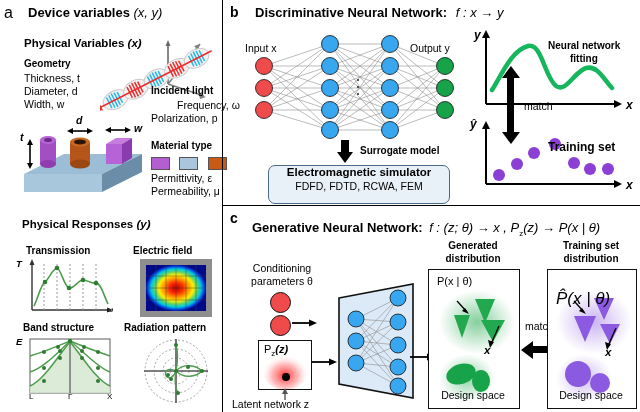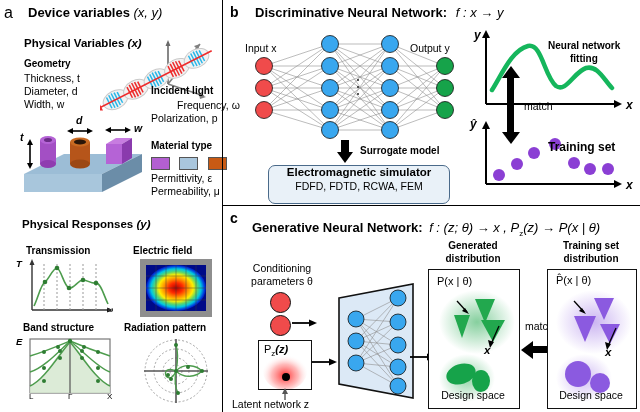--- a/index.html
+++ b/index.html
@@ -589,19 +589,19 @@
       <polygon points="56,50 46,28 66,28" fill="#8b5ae0"></polygon>
       <polygon points="62,74 52,54 72,54" fill="#8b5ae0"></polygon>
       <ellipse cx="30" cy="104" rx="13" ry="13" fill="#8b5ae0"></ellipse>
       <ellipse cx="52" cy="113" rx="10" ry="10" fill="#8b5ae0"></ellipse>
       <line x1="26" y1="31" x2="36" y2="42" stroke="#000" stroke-width="1.3"></line>
       <polygon points="38,44 31,41 34,38" fill="#000"></polygon>
       <line x1="68" y1="58" x2="60" y2="76" stroke="#000" stroke-width="1.3"></line>
       <polygon points="59,80 57,72 63,74" fill="#000"></polygon>
     </svg>
   </div>
-  <div class="abs" style="left:556px;top:274px;font-size:11px;">
+  <div class="abs" style="left:556px;top:289px;font-size:17px;font-style:italic;">
     <span>P̂(x | θ)</span>
   </div>
   <div class="abs bi" style="left:605px;top:346px;font-size:11.5px;">x</div>
   <div class="abs lbl ctr" style="left:547px;top:389px;width:88px;">Design space</div>
 
 </div>
 
 </body></html>

